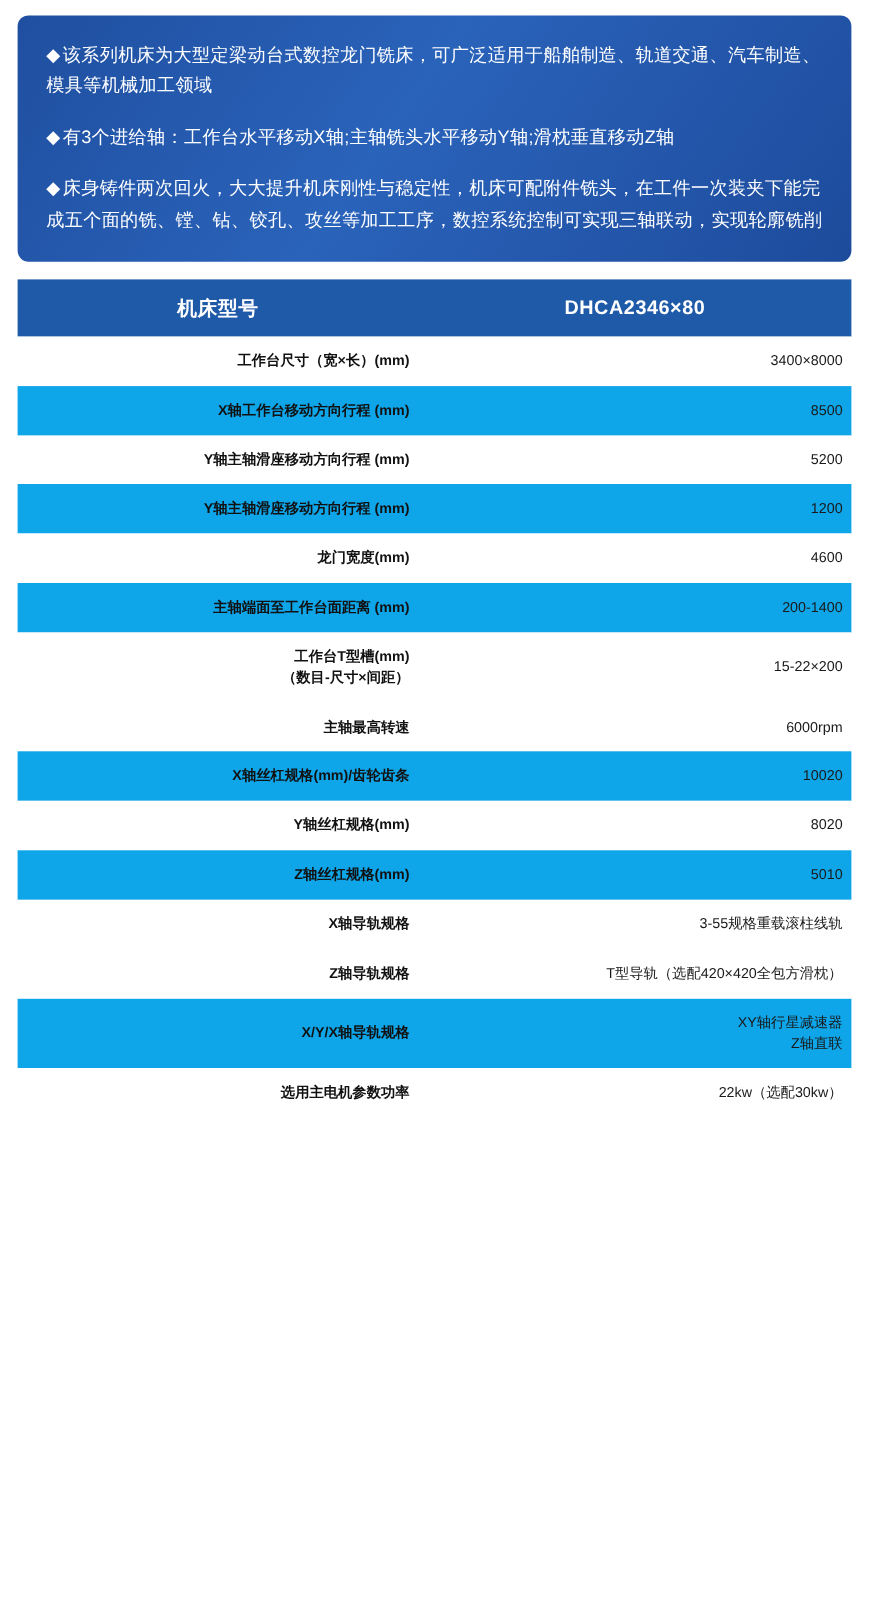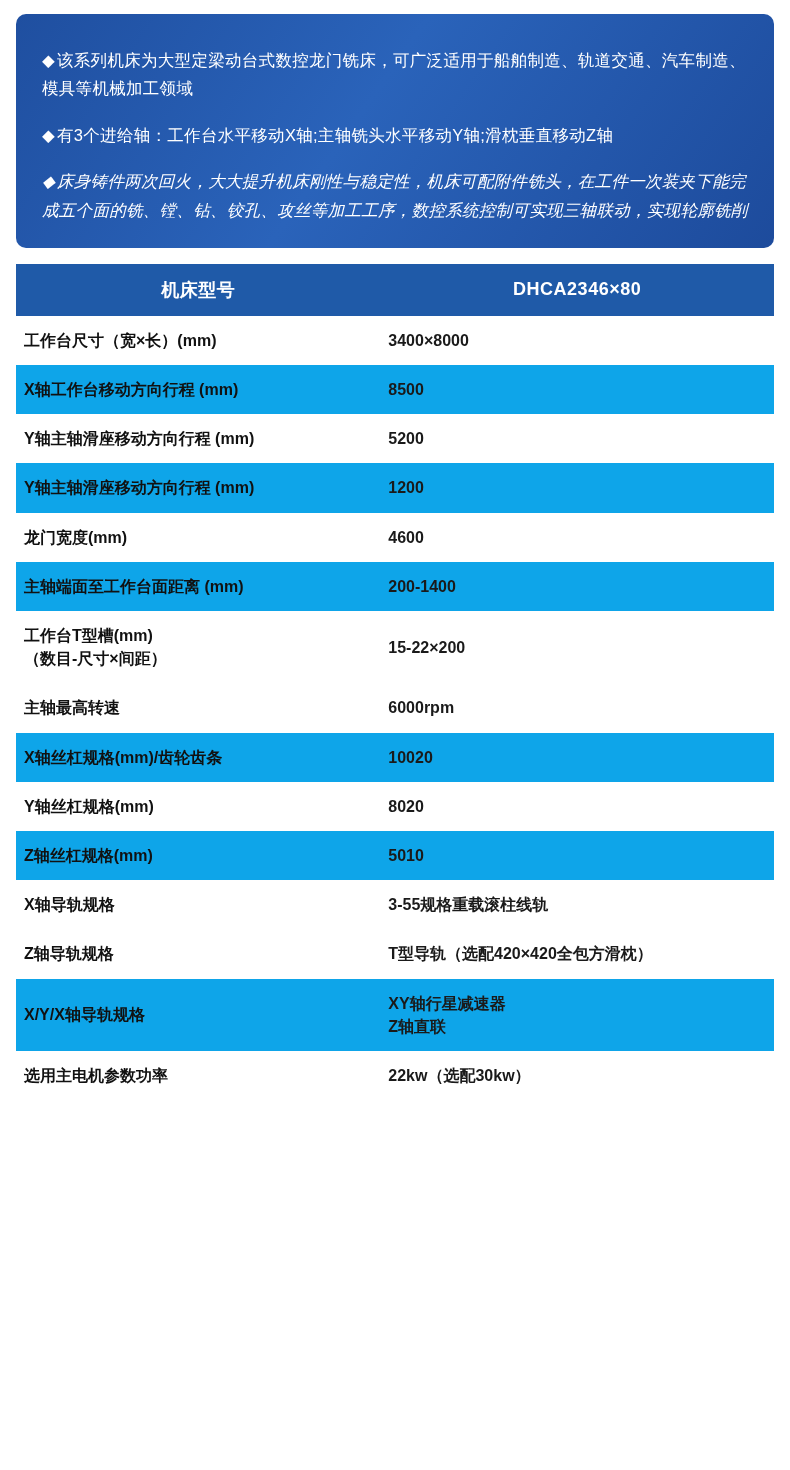--- a/index.html
+++ b/index.html
@@ -16,33 +16,33 @@
   .page {
     width: 790px;
     box-sizing: border-box;
     padding: 14px 16px 18px 16px;
   }
 
   
   .intro {
     background: linear-gradient(125deg, #1f4fa0 0%, #2a63ba 45%, #1d4b9c 100%);
     border-radius: 10px;
-    padding: 32px 26px 24px 26px;
+    padding: 22px 26px 24px 26px;
     color: #ffffff;
     box-sizing: border-box;
   }
   .intro-item {
     display: block;
     font-size: 16.5px;
     line-height: 1.72;
     letter-spacing: 0.3px;
     margin-bottom: 18px;
     text-indent: 0;
   }
-  .intro-item:last-child { margin-bottom: 0; font-style: italic; }
+  .intro-item:last-child { margin-bottom: 0; }
   .intro-item .bullet {
     margin-right: 2px;
   }
   .intro-text { }
 
   
   .spec-table {
     width: 100%;
     border-collapse: collapse;
     margin-top: 16px;
@@ -54,31 +54,31 @@
     font-size: 18px;
     font-weight: bold;
     padding: 14px 6px;
     letter-spacing: 0.5px;
   }
   .spec-table th.col-name { width: 48%; }
   .spec-table th.col-value { width: 52%; }
 
   .spec-table td {
     padding: 13px 8px;
-    text-align: left;
-    font-size: 16px;
+    text-align: right;
+    font-size: 13px;
     vertical-align: middle;
     line-height: 1.45;
   }
   .spec-table td.name {
     font-weight: bold;
     color: #111111;
   }
   .spec-table td.value {
-    font-weight: bold;
+    font-weight: normal;
     color: #1a1a1a;
   }
   .spec-table tr.alt td {
     background: #0ea5e9;
   }
   .spec-table tr.plain td {
     background: #ffffff;
   }
   .line-2 { display: block; }
 

